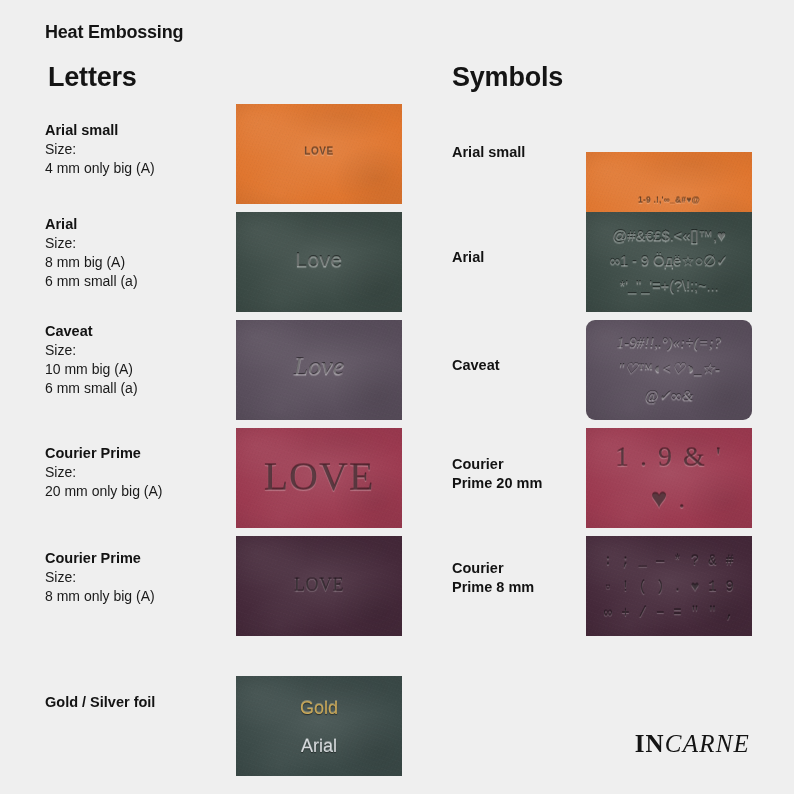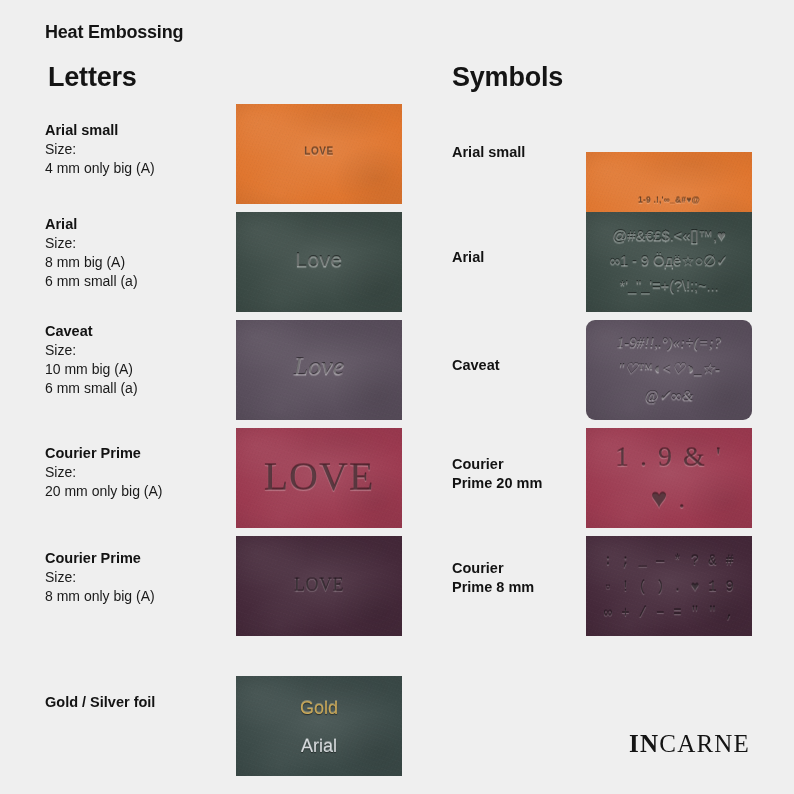--- a/index.html
+++ b/index.html
@@ -136,21 +136,21 @@
     position: absolute;
     right: 44px;
     bottom: 36px;
     font-family: "Liberation Serif", serif;
     font-size: 25px;
     letter-spacing: 1.2px;
     color: #141414;
     white-space: nowrap;
   }
   .logo .in { font-weight: bold; }
-  .logo .carne { font-weight: normal; }
+  .logo .carne { font-weight: normal; font-style: italic; }
 </style>
 </head>
 <body>
 
 <div class="page">
 
   <div class="title">Heat Embossing</div>
   <div class="col-heading left">Letters</div>
   <div class="col-heading right">Symbols</div>
 

